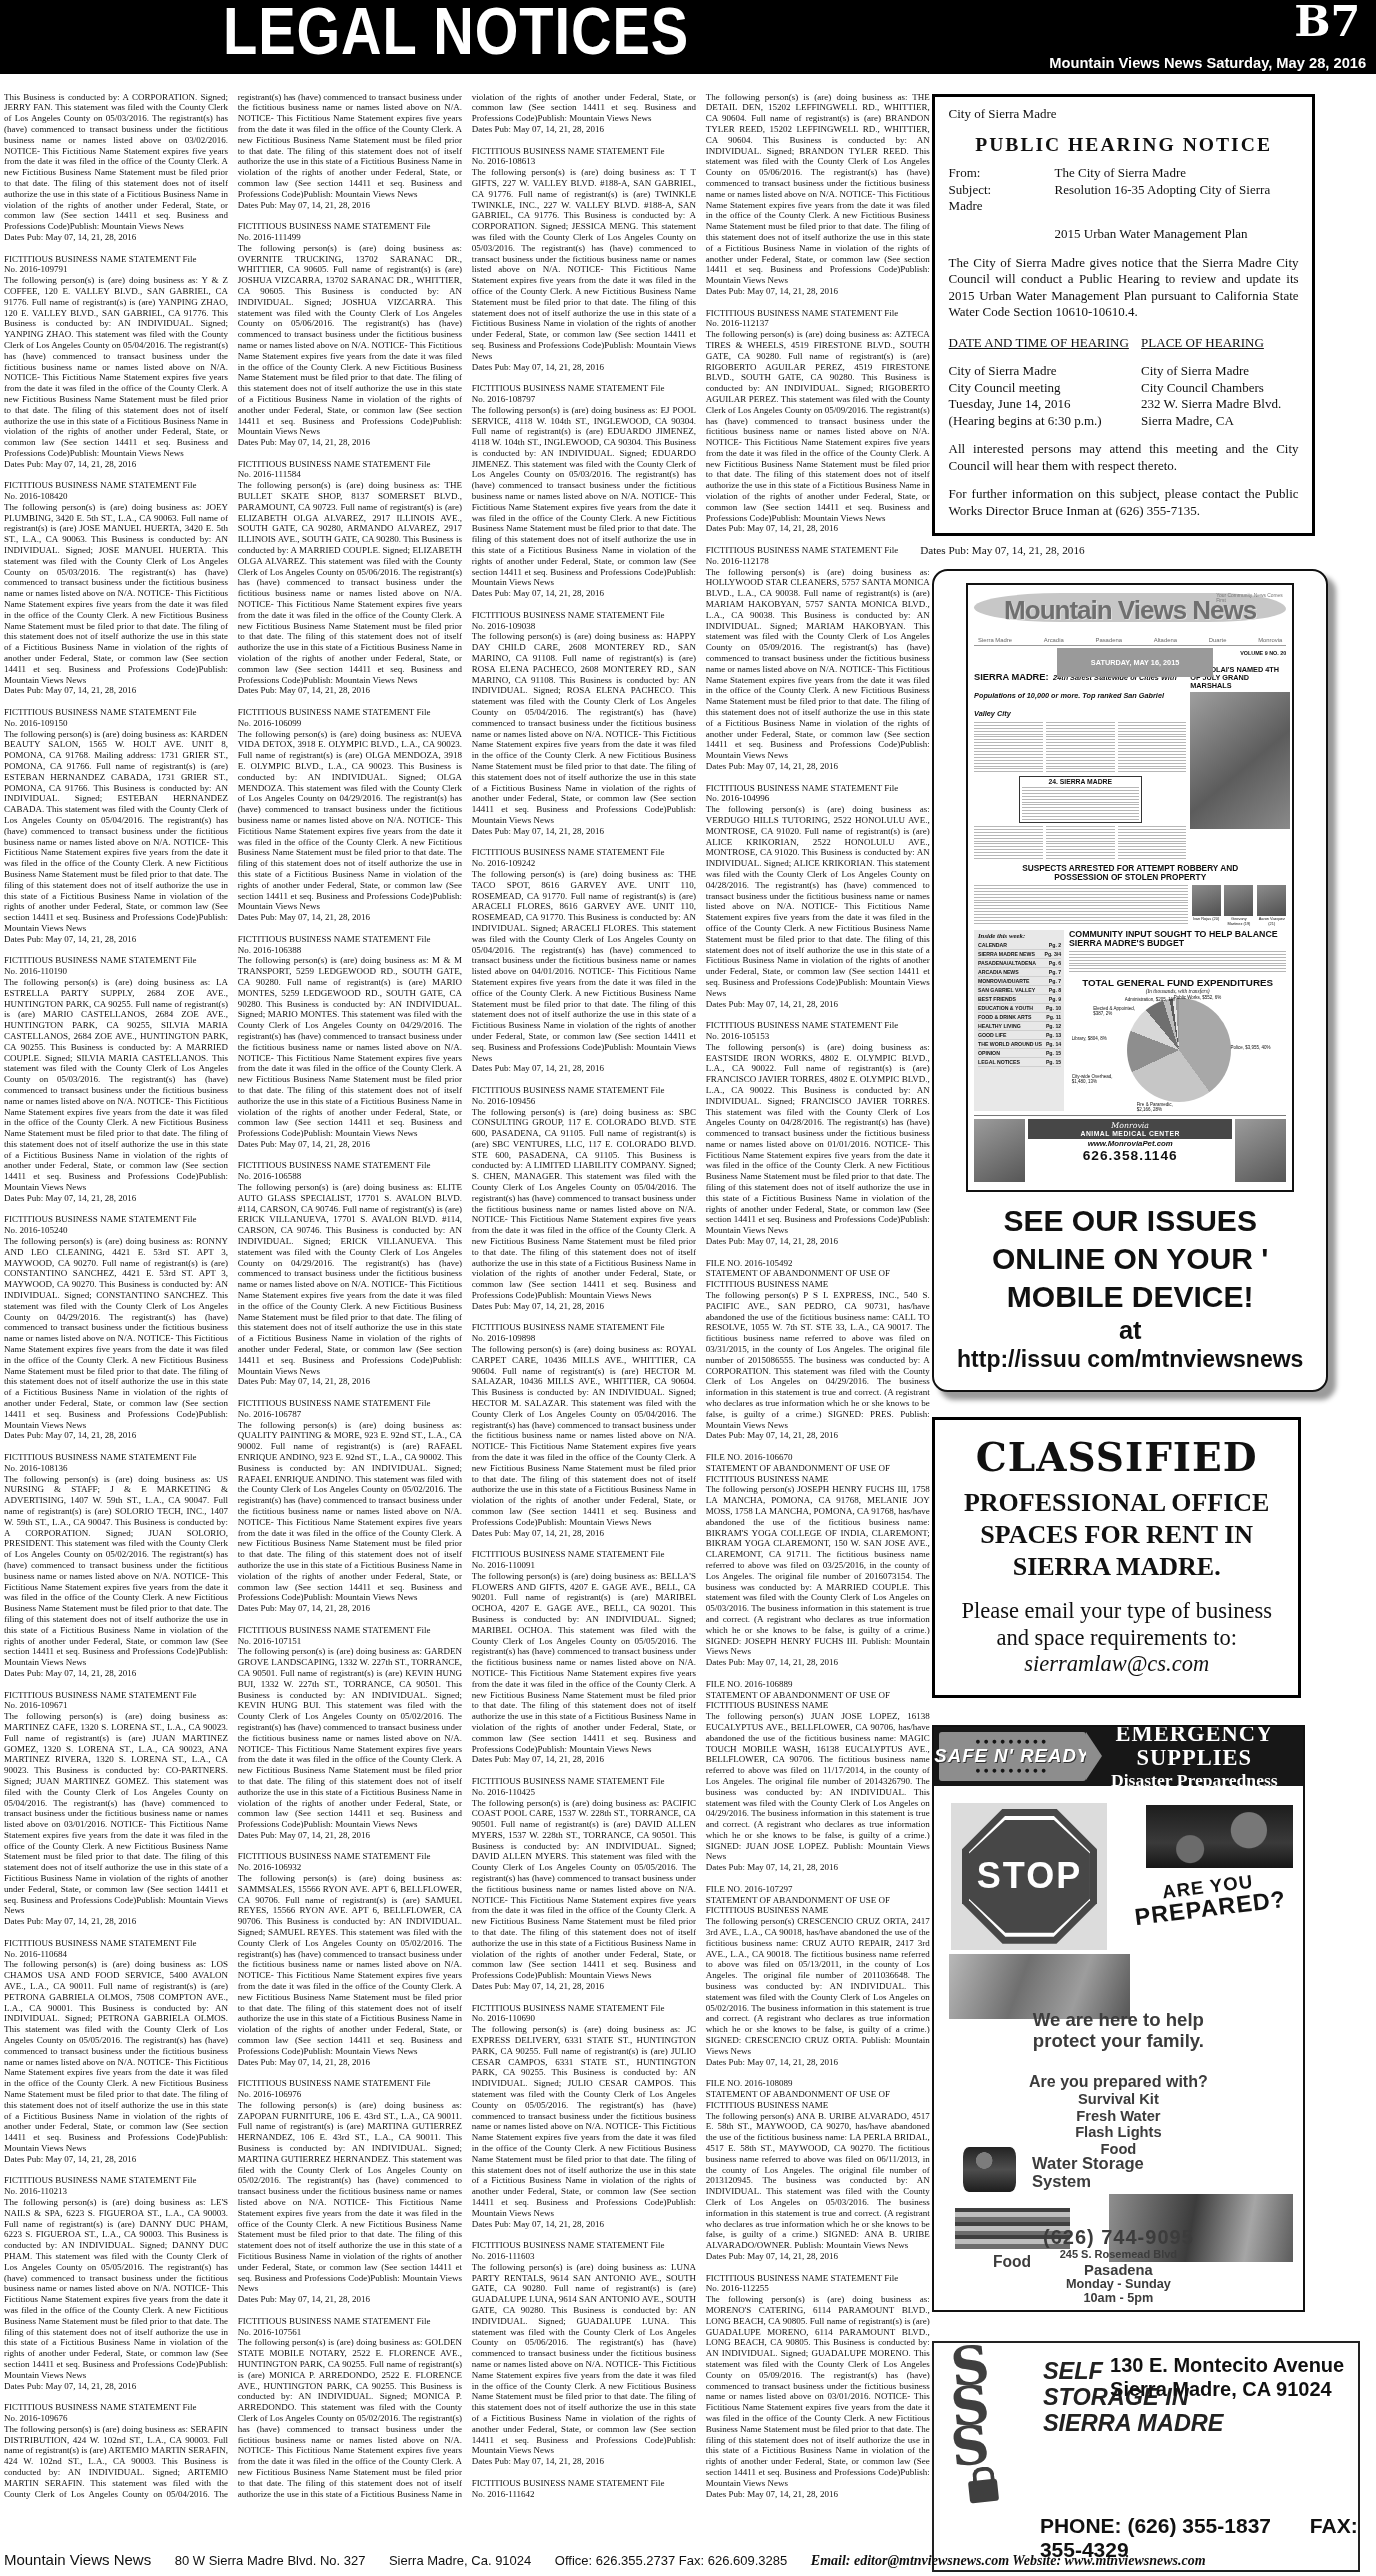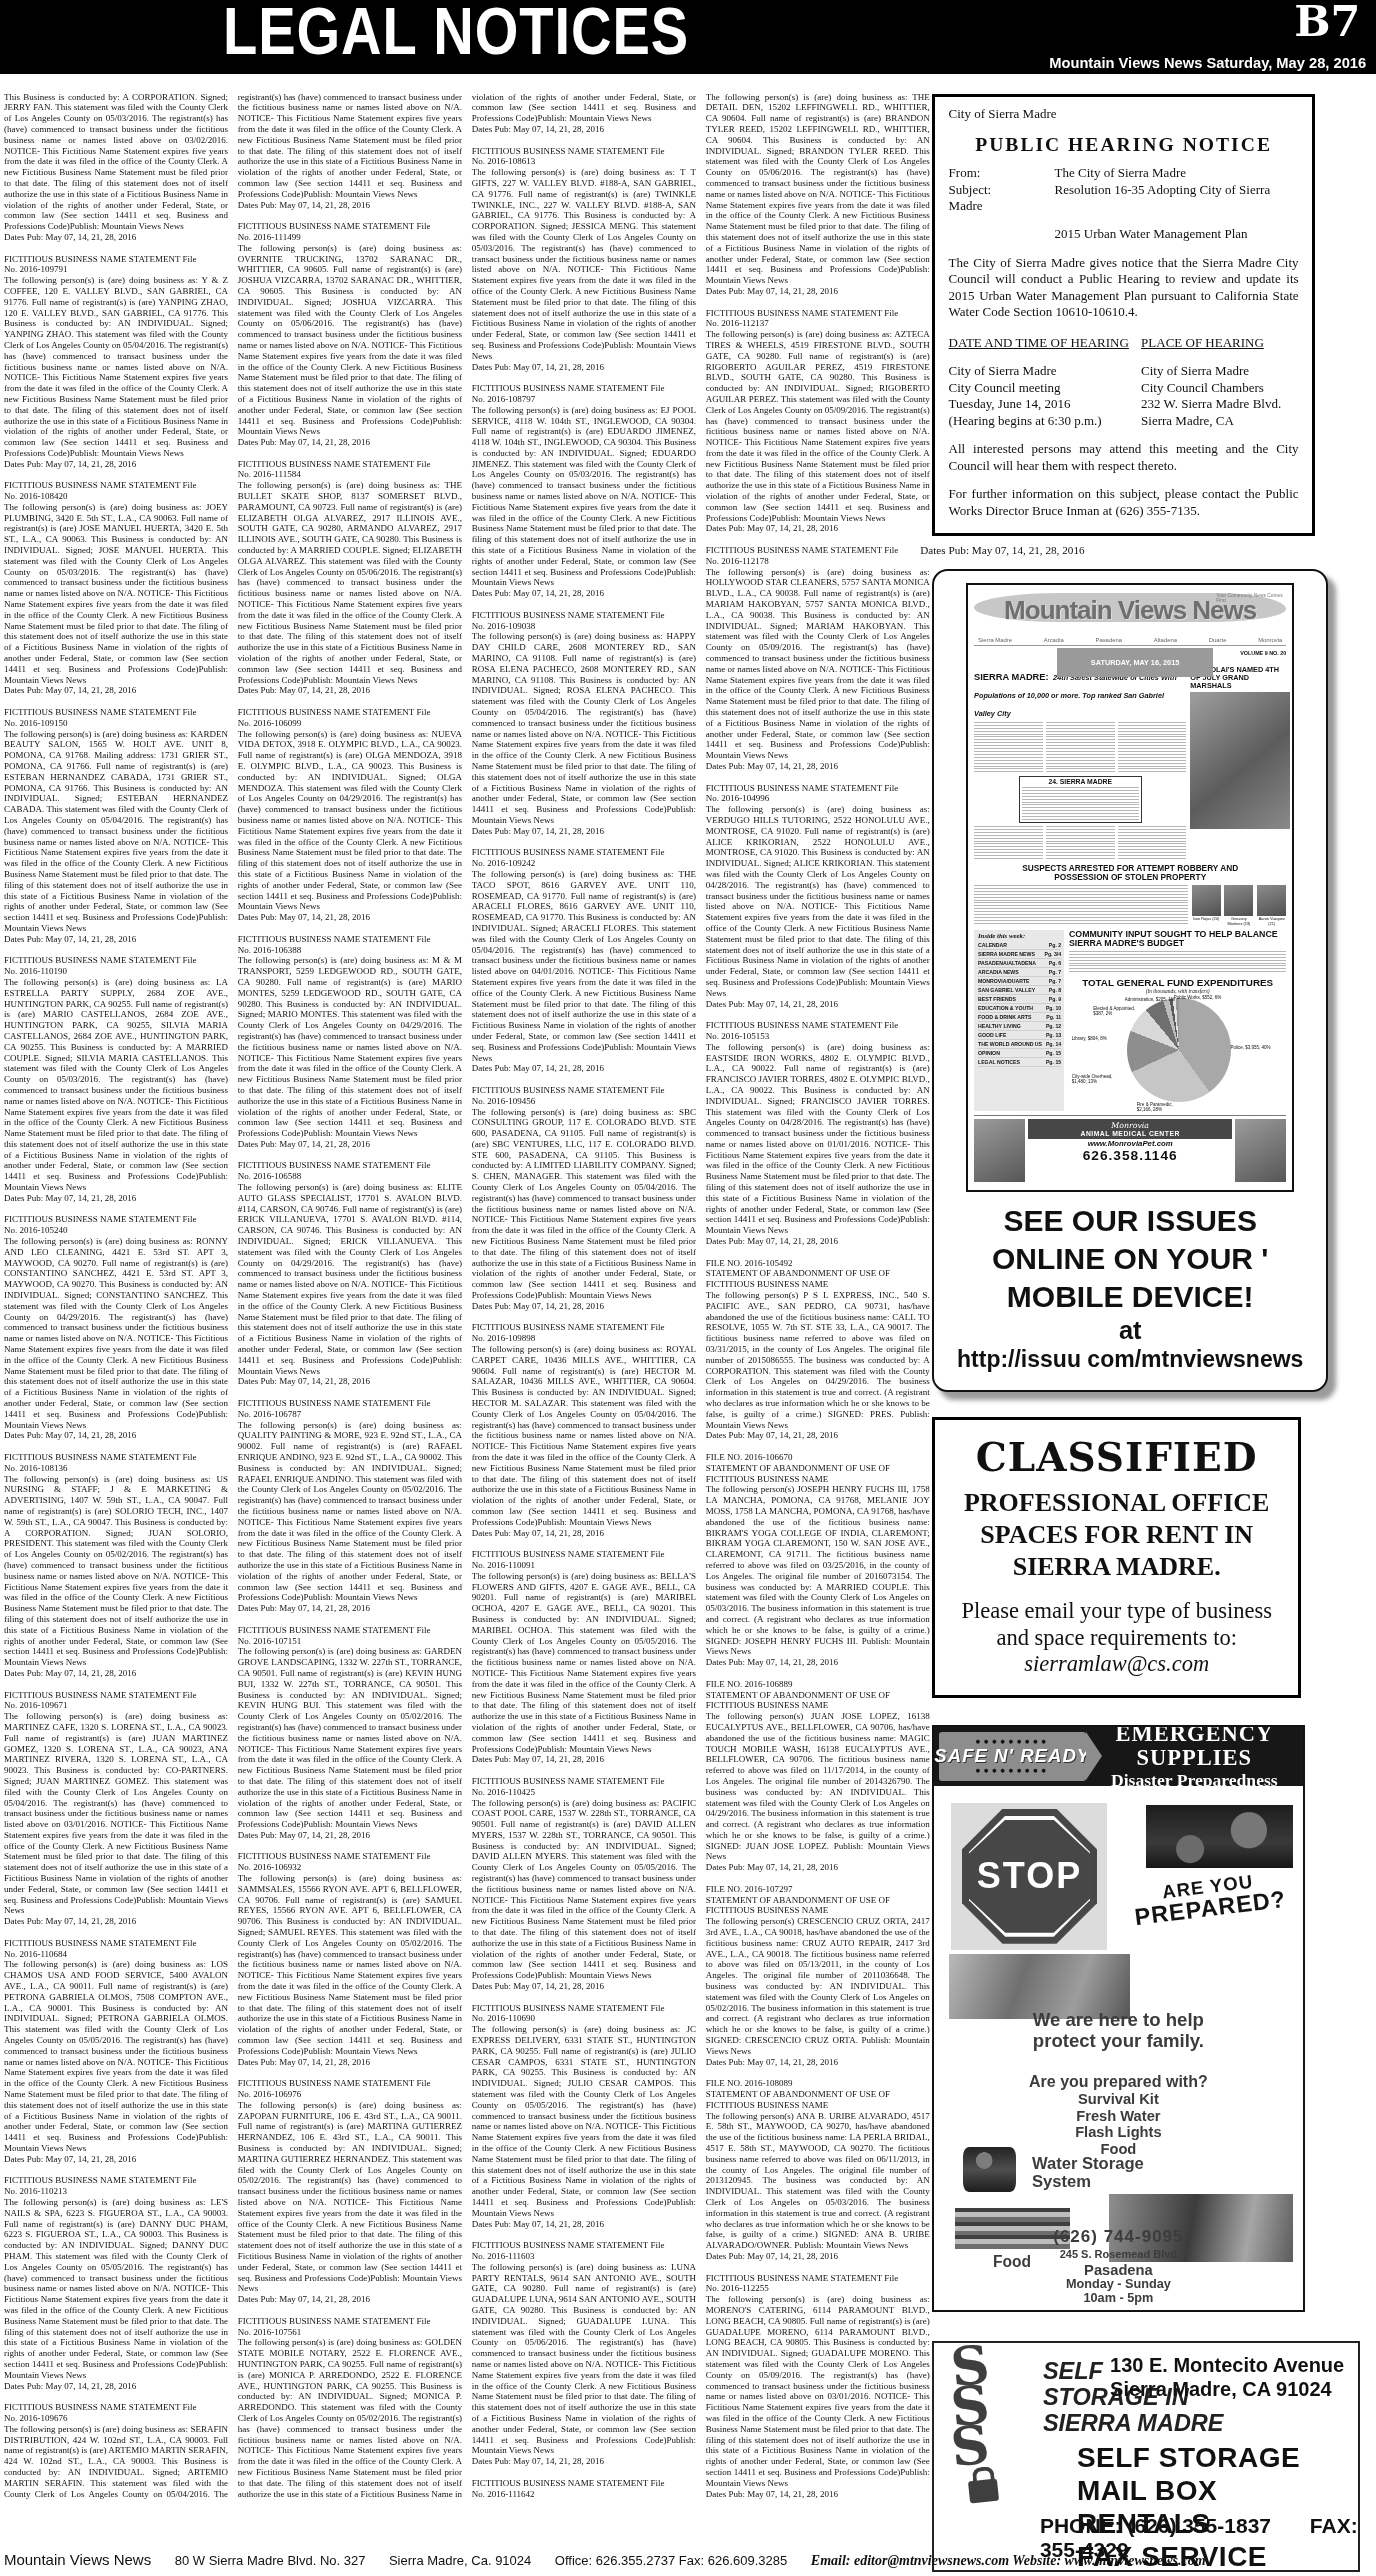--- a/index.html
+++ b/index.html
@@ -137,21 +137,21 @@
         background:radial-gradient(circle at 40% 30%,#7c7c7c 0 18%,transparent 19%),
                    linear-gradient(180deg,#222,#4e4e4e 50%,#1d1d1d);}
   .water-label{position:absolute;left:98px;top:428px;font-weight:bold;font-size:16.6px;
         line-height:18.6px;color:#3c3c3c;}
   .shelves{position:absolute;left:21.5px;top:481px;width:115px;height:41px;
         background:repeating-linear-gradient(180deg,#3f3f3f 0 3.9px,#bdbdbd 3.9px 8.8px,#6d6d6d 8.8px 13.7px);}
   .food-label{position:absolute;left:59px;top:526px;font-weight:bold;font-size:15.6px;color:#3c3c3c;}
   .house{position:absolute;right:9.8px;top:467px;width:184px;height:68px;
         background:linear-gradient(100deg,#8f8f8f,#3c3c3c 45%,#a6a6a6 75%,#5b5b5b);}
   .em-phone{position:absolute;bottom:3.9px;width:100%;text-align:center;color:#3c3c3c;font-weight:bold;}
-  .ph1{font-size:17px;line-height:18.6px;letter-spacing:1px;margin-top:25px;}
+  .ph1{font-size:20px;line-height:18.6px;letter-spacing:1px;margin-top:25px;}
   .ph2{font-size:11px;line-height:16.6px;}
   .ph3{font-size:14.7px;line-height:15.6px;}
   .ph4{font-size:12.7px;line-height:13.7px;}
   
   .storage{position:relative;width:428px;height:231px;border:2px solid #222;margin-top:29px;
         font-family:"Liberation Sans",sans-serif;box-sizing:border-box;}
   .s-chain{position:absolute;left:17.6px;top:2px;font-family:"DejaVu Serif",serif;font-weight:bold;
         font-size:53px;line-height:40px;color:#3f3f3f;}
   .s-chain div{transform:rotate(-6deg);}
   .lock{position:relative;width:29px;height:21.5px;background:#3f3f3f;border-radius:2.9px;
@@ -708,25 +708,20 @@
         </div>
         <div class="st-name">
           <div>SELF</div>
           <div>STORAGE IN</div>
           <div>SIERRA MADRE</div>
         </div>
         <div class="st-addr">
           <div>130 E. Montecito Avenue</div>
           <div>Sierra Madre, CA 91024</div>
         </div>
-        <div class="st-services">
-          <div>SELF STORAGE</div>
-          <div>MAIL BOX RENTALS</div>
-          <div>FAX SERVICE</div>
-        </div>
         <div class="st-phone">
           <span>PHONE: (626) 355-1837</span>
           <span>FAX: 355-4329</span>
         </div>
       </div>
 
     </aside>
   </div>
 
   <footer class="pfooter">

